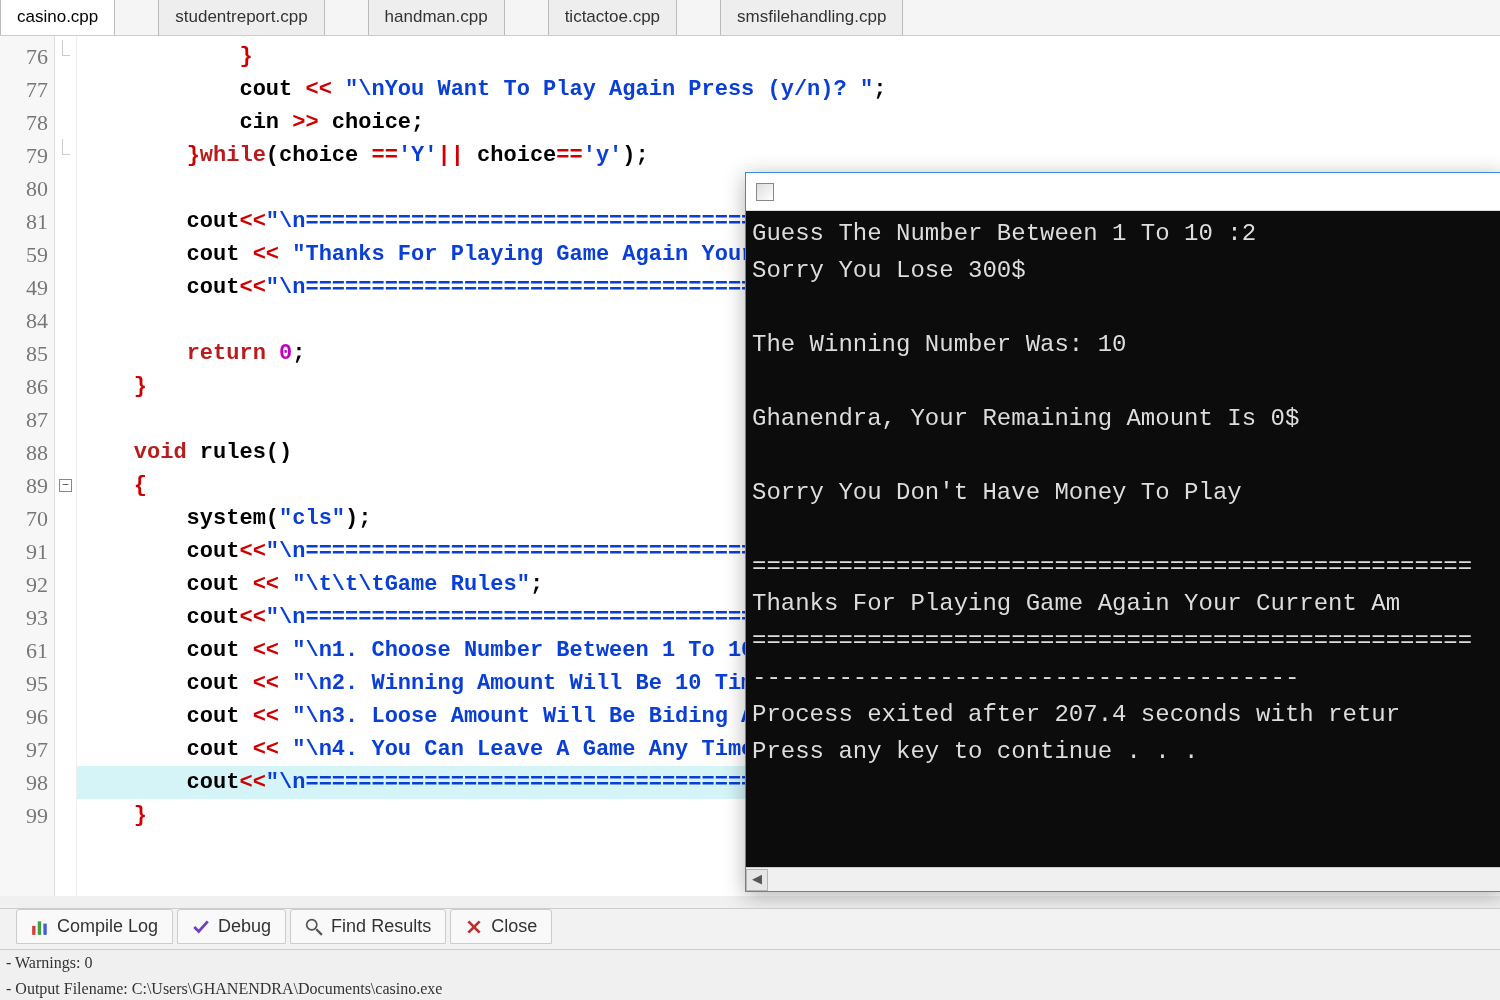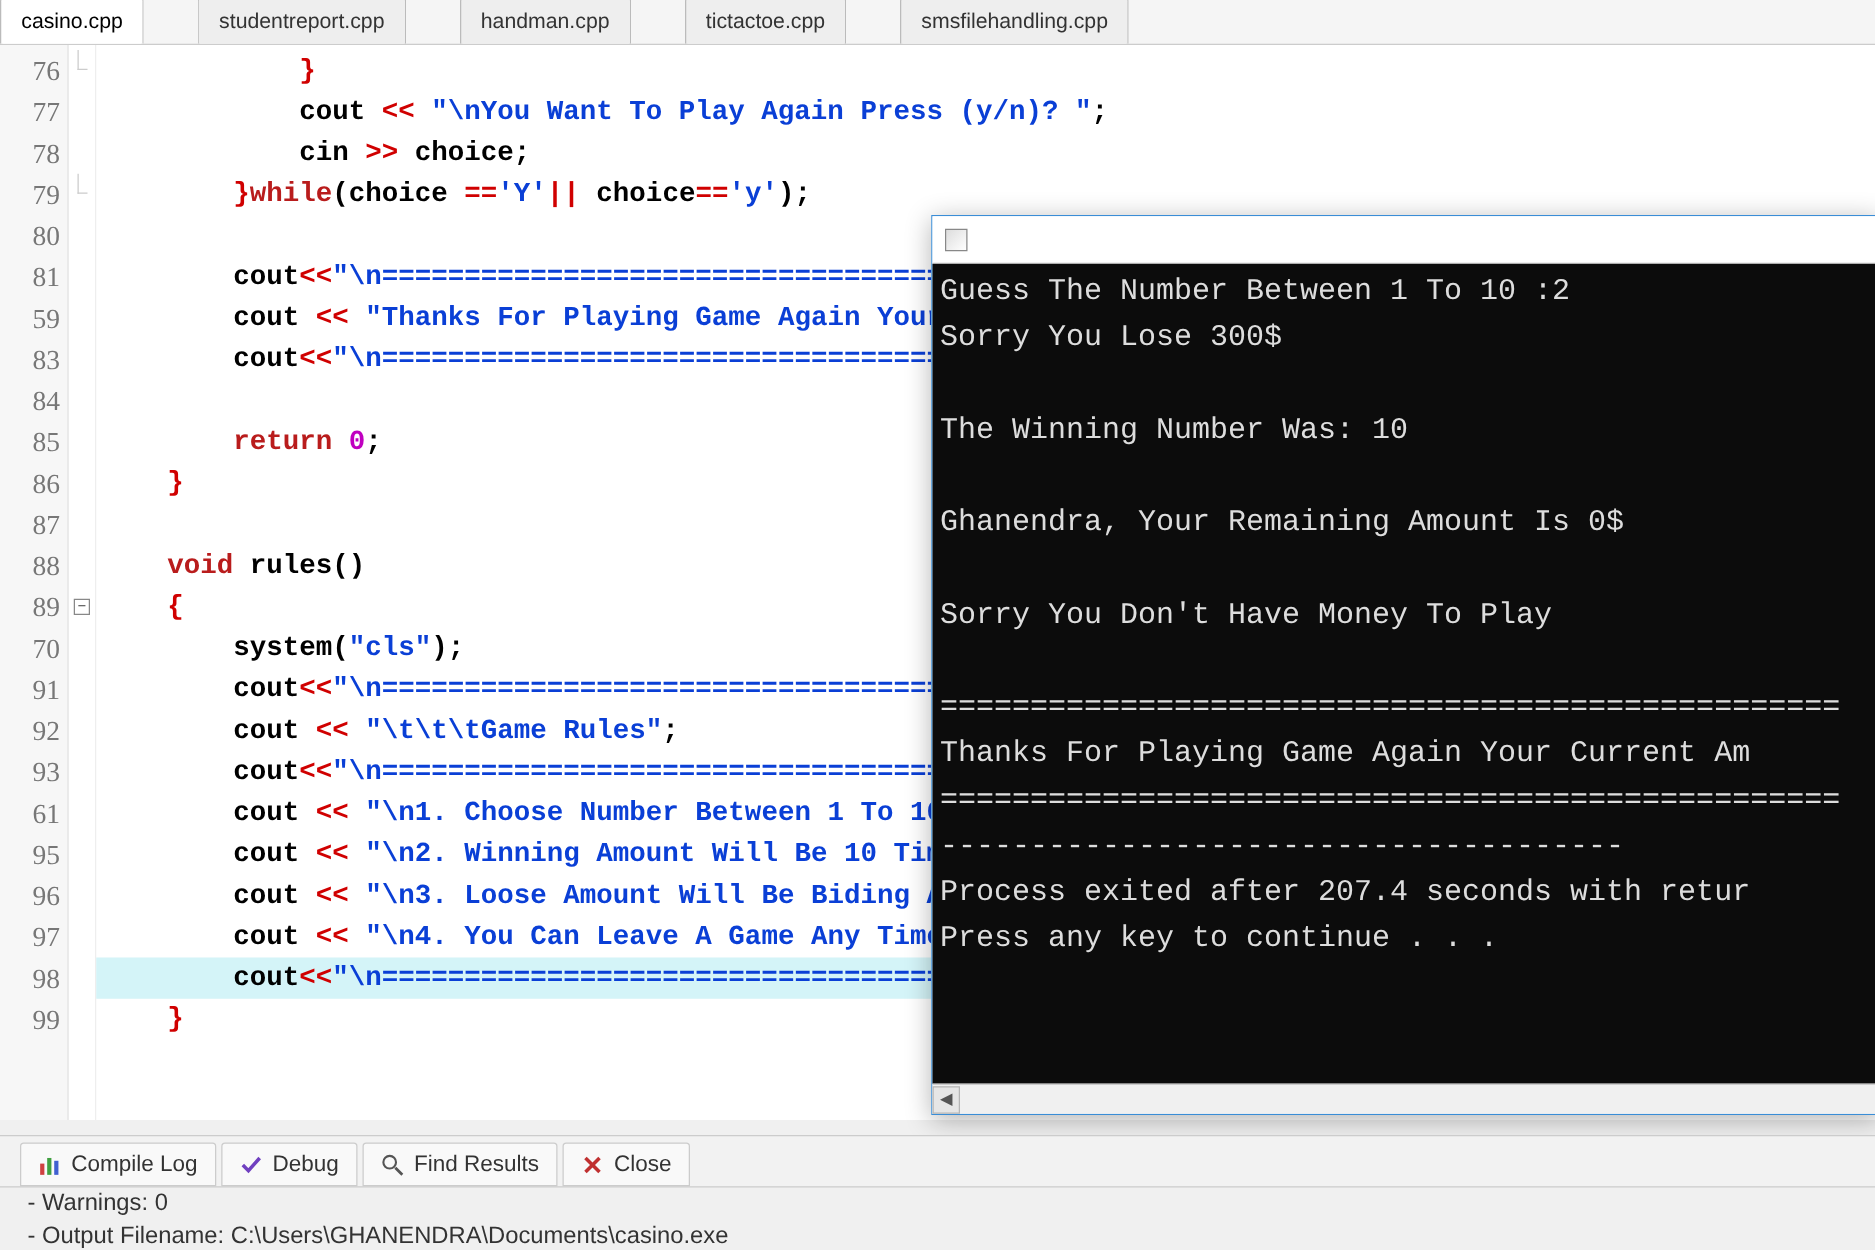--- a/index.html
+++ b/index.html
@@ -155,21 +155,21 @@
     color: #555;
     line-height: 18px;
     cursor: pointer;
   }
   
   .bottom-tabs {
     position: absolute;
     left: 0;
     bottom: 50px;
     display: flex;
-    align-items: flex-end;
+    align-items: flex-start;
     background: #f2f2f2;
     border-top: 1px solid #ccc;
     border-bottom: 1px solid #ccc;
     height: 42px;
     width: 100%;
     padding-left: 16px;
     gap: 4px;
   }
   .btab {
     display: flex;
@@ -179,25 +179,25 @@
     border: 1px solid #ccc;
     background: #f9f9f9;
     border-radius: 3px 3px 0 0;
     font-size: 18px;
     color: #333;
     cursor: pointer;
   }
   .btab-icon { width: 18px; height: 18px; display:inline-block; }
   .output-area {
     position: absolute;
-    left: 22px;
+    left: 6px;
     bottom: 0;
     height: 50px;
-    font-family: Liberation Sans, sans-serif;
-    font-size: 19px;
+    font-family: Liberation Serif, serif;
+    font-size: 16px;
     color: #333;
     line-height: 26px;
     white-space: pre;
   }
 </style>
 </head>
 <body>
 
 <div class="tab-bar" id="tab-bar">
     <div class="tab active">casino.cpp</div>
@@ -209,21 +209,21 @@
 
 <div class="editor">
   <div class="gutter" id="gutter">
       <div>76</div>
       <div>77</div>
       <div>78</div>
       <div>79</div>
       <div>80</div>
       <div>81</div>
       <div>59</div>
-      <div>83</div>
+      <div>49</div>
       <div>84</div>
       <div>85</div>
       <div>86</div>
       <div>87</div>
       <div>88</div>
       <div>89</div>
       <div>70</div>
       <div>91</div>
       <div>92</div>
       <div>93</div>

